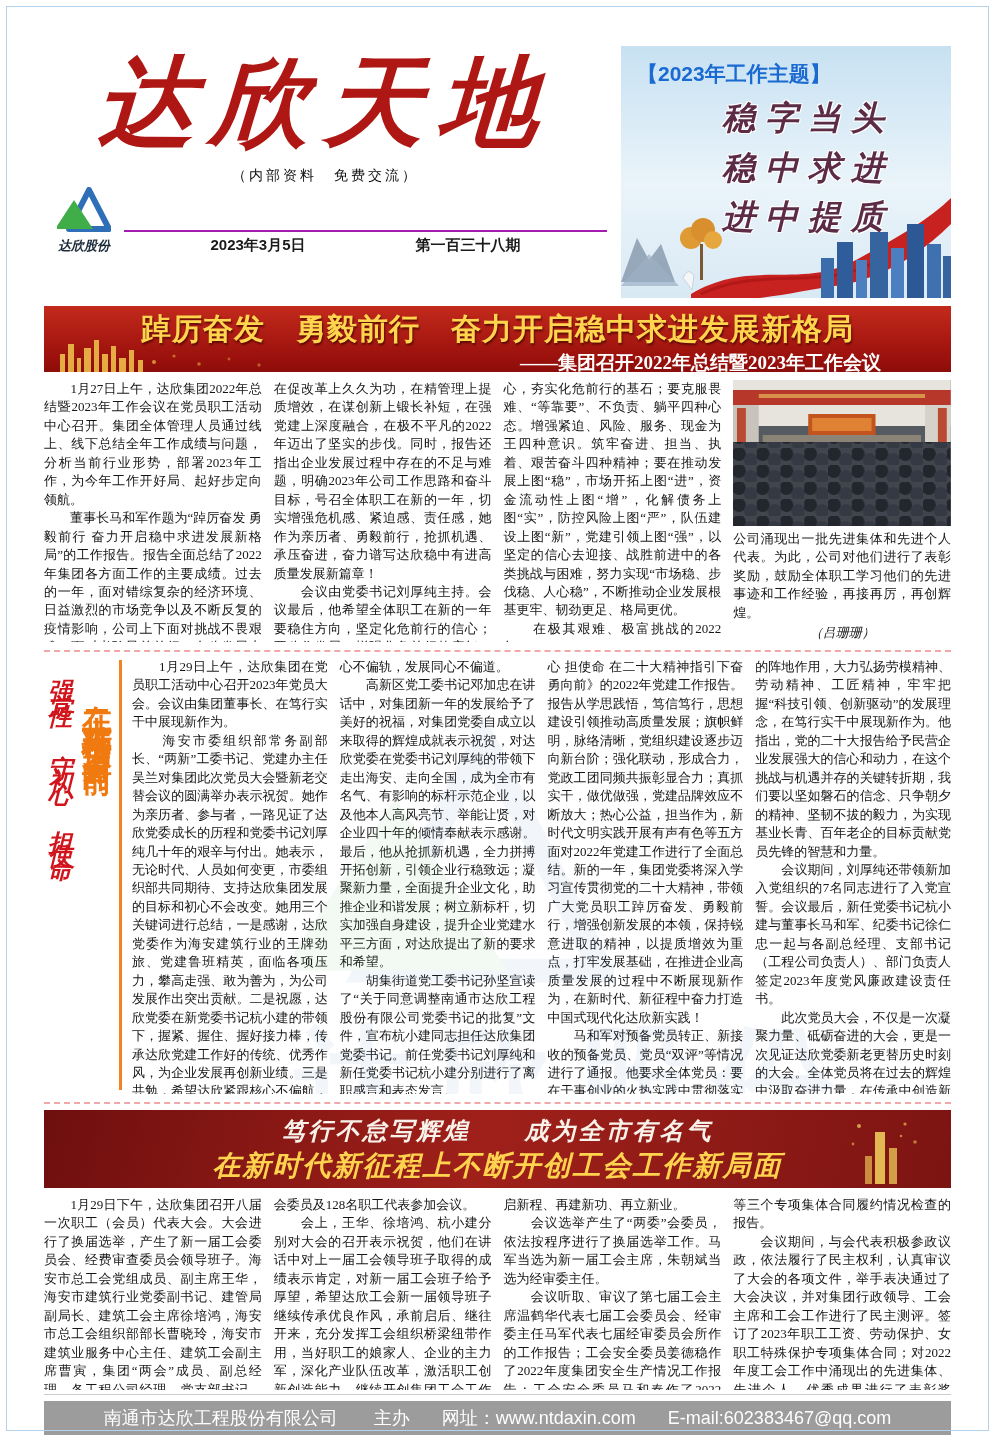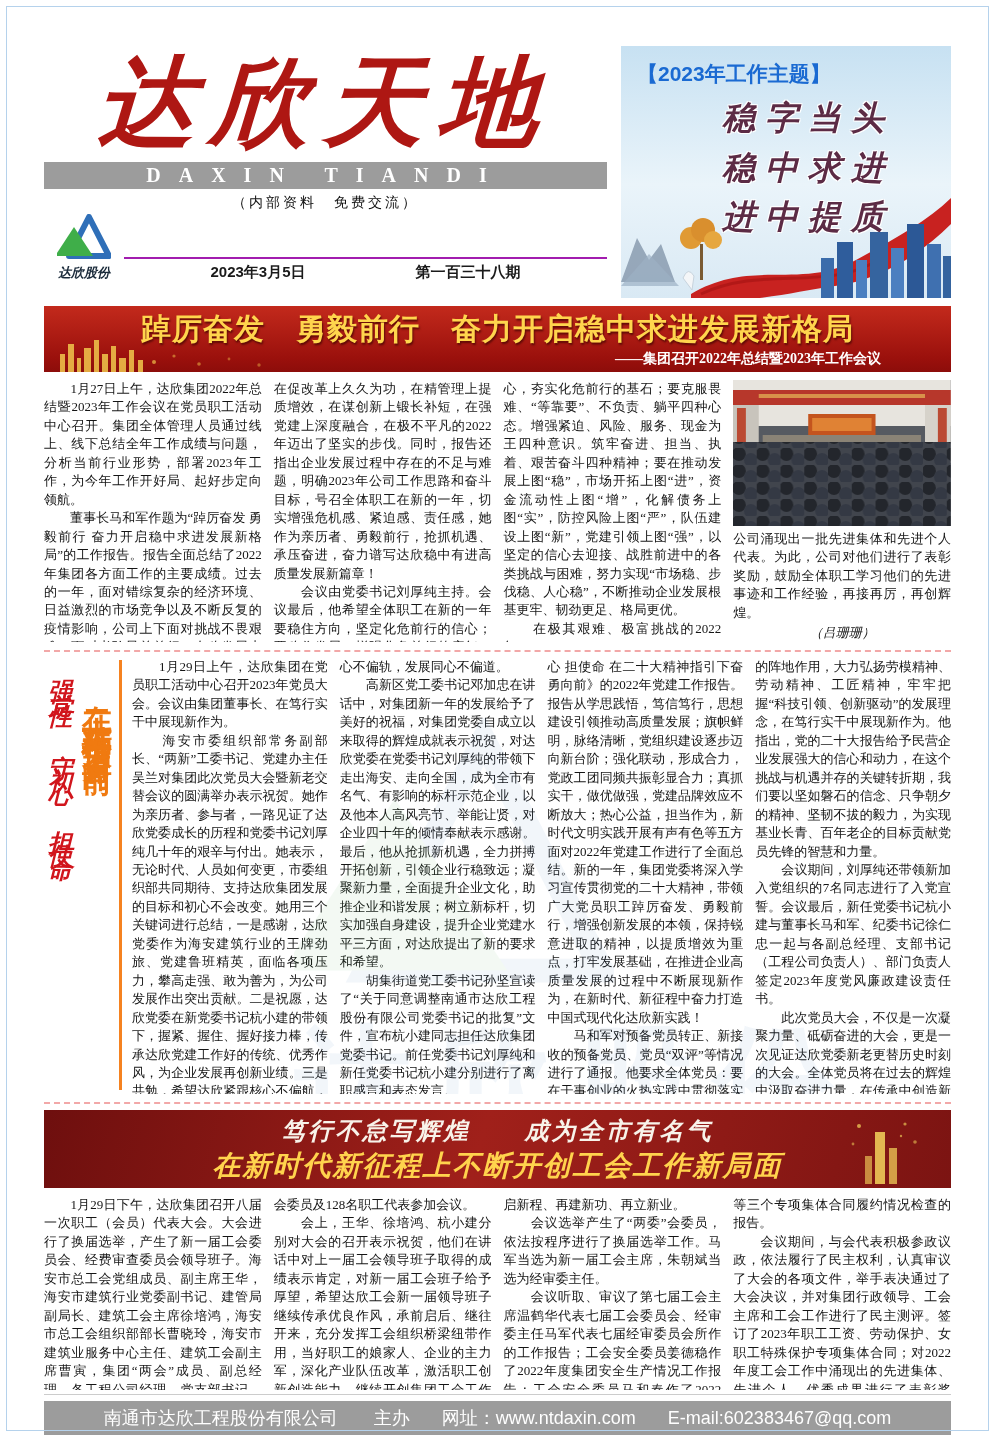--- a/index.html
+++ b/index.html
@@ -38,21 +38,21 @@
   .theme-lines{position:absolute;top:48px;left:0;right:0;text-align:center;padding-left:44px;}
   .theme-line{font-size:33px;font-weight:800;color:#5c2b45;letter-spacing:10px;line-height:1.5;font-style:italic;
      text-shadow:1px 1px 0 #fff,-1px -1px 0 #fff,1px -1px 0 #fff,-1px 1px 0 #fff;}
   .theme-art{position:absolute;left:0;bottom:0;}
 
   
   .banner1{margin:8px 44px 0;height:66px;position:relative;overflow:hidden;
      background:linear-gradient(180deg,#c32a1c,#9a100c 80%,#8c0d0a);}
   .banner1-title{text-align:center;margin-top:3px;font-size:30px;font-weight:800;color:#ffd54d;
      letter-spacing:1px;text-shadow:1px 2px 2px #5f0a06;position:relative;z-index:1;}
-  .banner1-sub{text-align:right;padding-right:70px;font-size:14px;font-weight:700;color:#fff;
+  .banner1-sub{text-align:right;padding-right:70px;font-size:19px;font-weight:700;color:#fff;
      position:relative;z-index:1;padding-left:48px;}
   .banner1-deco{position:absolute;left:10px;bottom:0;opacity:.9;}
 
   .body1{margin:8px 44px 0;display:flex;gap:12px;height:262px;overflow:hidden;}
   .col{flex:1;font-size:13px;line-height:1.42;}
   .para{margin:0;text-align:justify;}
   .photo{height:146px;margin-bottom:4px;}
   .byline{text-align:center;font-size:13px;margin-top:2px;font-style:italic;}
 
   .sep{border-top:2px dashed #f2a8a8;margin:8px 44px 0;}
@@ -87,21 +87,20 @@
 </style>
 </head>
 <body>
 
 <div class="page">
   <div class="frame"></div>
 
   <div class="header">
     <div class="mast">
       <div class="mast-title">达欣天地</div>
-      <div class="mast-en">DAXIN TIANDI</div>
       <div class="mast-note">（内部资料　免费交流）</div>
       <div class="mast-bottom">
         <div class="logo-box">
           <svg width="54" height="46" viewBox="0 0 54 46">
             <polygon points="32,3 52,42 12,42" fill="none" stroke="#2f6fb8" stroke-width="6" stroke-linejoin="round"></polygon>
             <polygon points="17,13 36,42 -2,42" fill="#3fae49"></polygon>
           </svg>
           <div class="logo-text">达欣股份</div>
         </div>
         <div class="slogan-wrap">

